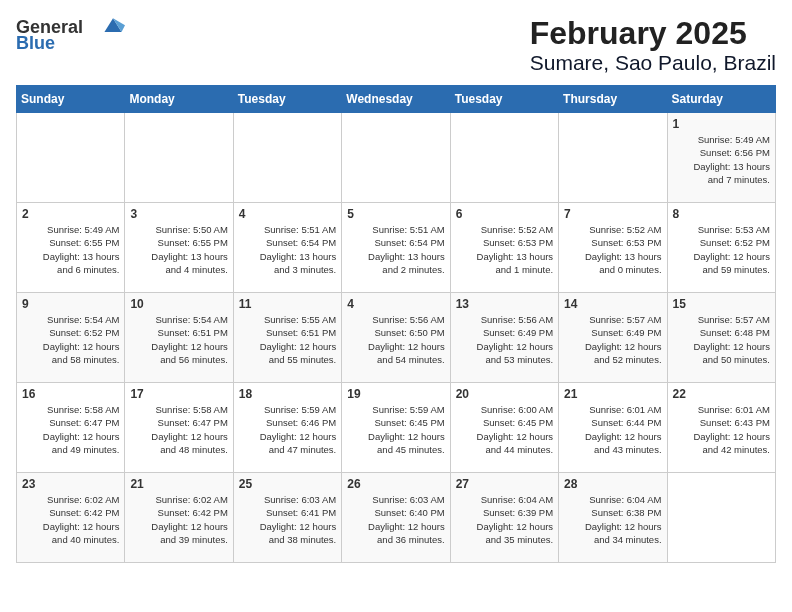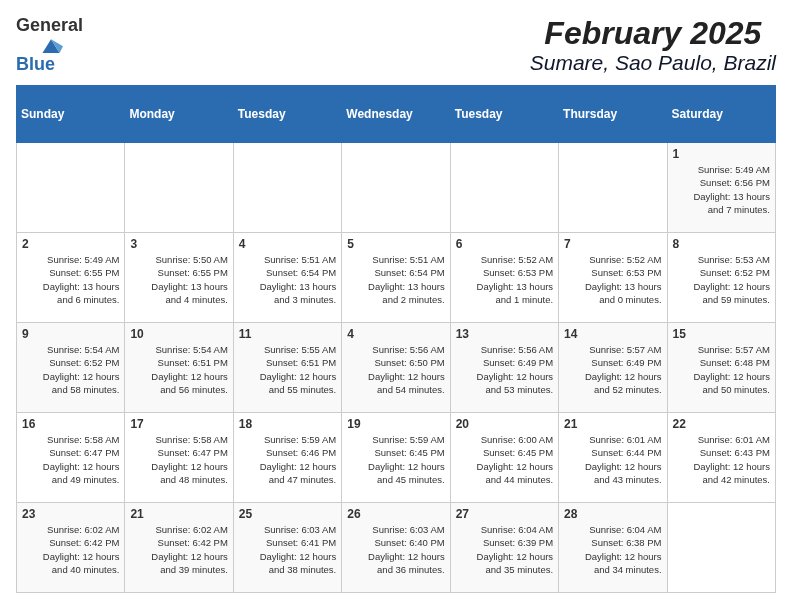--- a/index.html
+++ b/index.html
@@ -30,22 +30,21 @@
       font-size: 18px;
       font-weight: bold;
       color: #2b6cb0;
     }
     .logo-icon {
       width: 24px;
       height: 20px;
       margin-left: 2px;
     }
     .title-block {
-      text-align: center;
-      font-style: italic;
+      text-align: left;
     }
     .calendar-title {
       font-size: 32px;
       font-weight: bold;
       color: #222;
       line-height: 1.1;
     }
     .calendar-subtitle {
       font-size: 21px;
       color: #0f172a;
@@ -53,21 +52,21 @@
     table {
       width: 100%;
       border-collapse: collapse;
       table-layout: fixed;
     }
     thead tr th {
       background-color: #2b6cb0;
       color: #fff;
       font-size: 12px;
       font-weight: bold;
-      padding: 21px 4px;
+      padding: 6px 4px;
       text-align: left;
       border: 1px solid #2b6cb0;
     }
     tbody tr td {
       vertical-align: top;
       border: 1px solid #ccc;
       padding: 4px 5px;
       height: 90px;
       font-size: 10px;
       color: #333;
@@ -91,21 +90,21 @@
     .empty-cell {
       background: #fff !important;
     }
   </style>
 </head>
 <body>
 
 <div class="header">
   <div class="logo">
     <div style="line-height:1;">
-      <span style="display:flex; align-items:center; gap:3px;flex-direction:column;">
+      <span style="display:flex; align-items:flex-end; gap:16px;">
         <span class="logo-text-general">General</span>
         <svg class="logo-icon" viewBox="0 0 28 22" xmlns="http://www.w3.org/2000/svg">
           <polygon points="4,18 14,2 24,18" fill="#2b6cb0"></polygon>
           <polygon points="14,2 28,10 24,18" fill="#5a9fd4"></polygon>
         </svg>
       </span>
       <span class="logo-text-blue" style="display:block; margin-top:-2px;">Blue</span>
     </div>
   </div>
   <div class="title-block">

